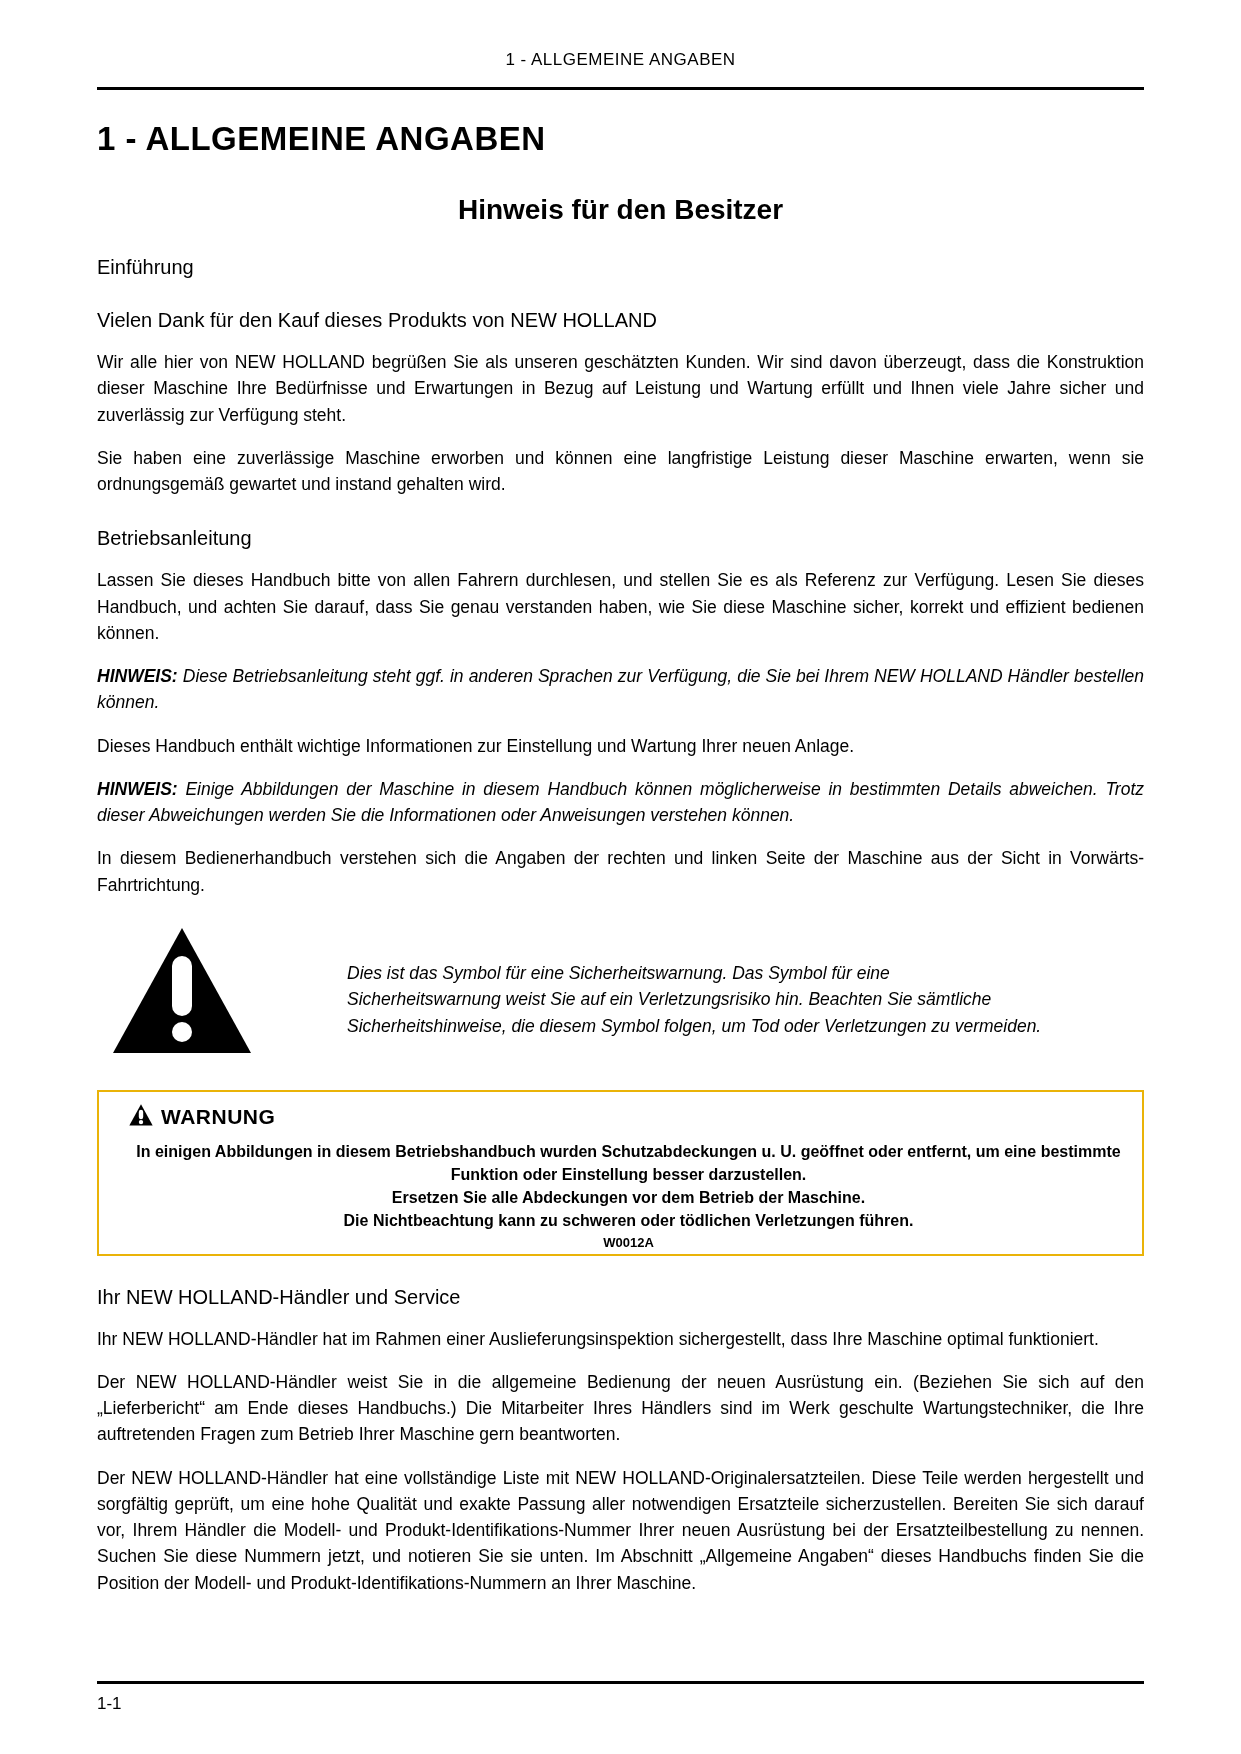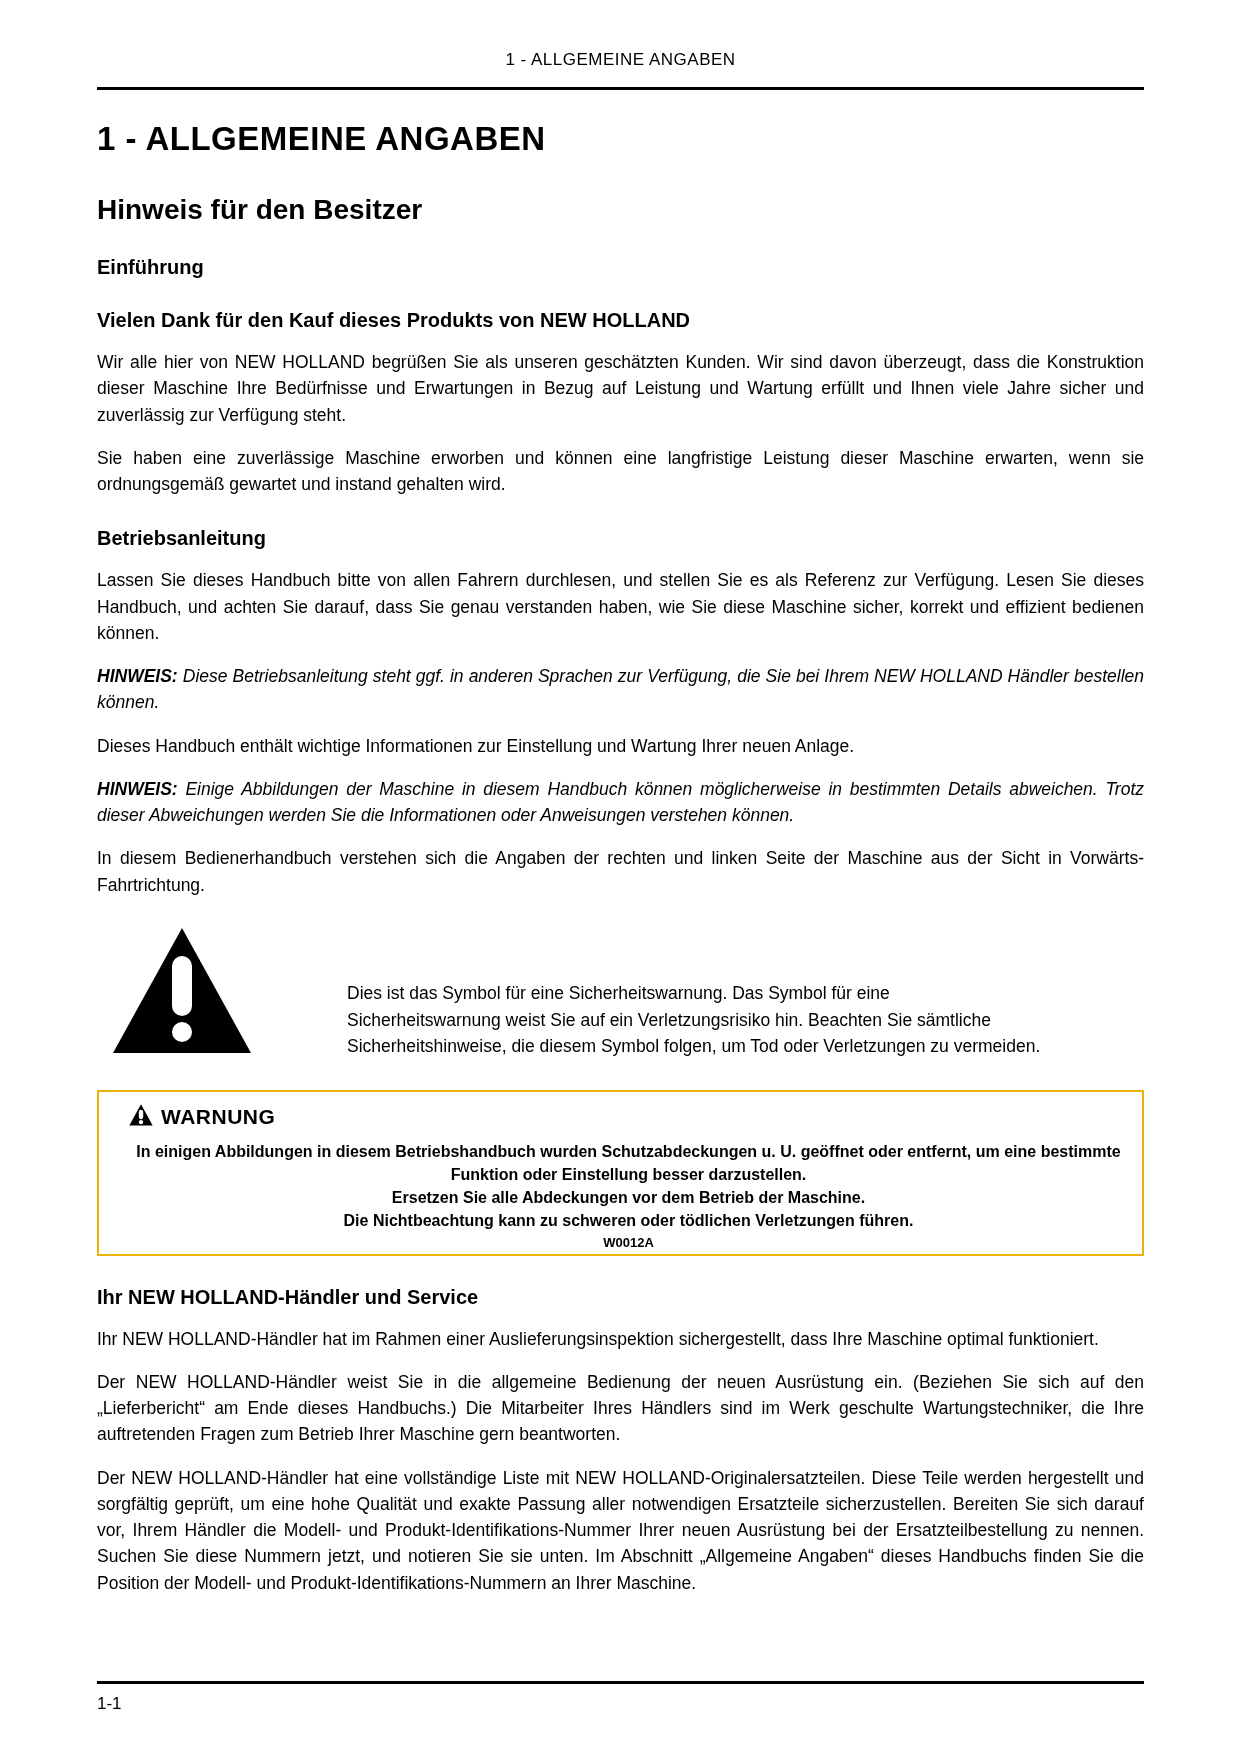--- a/index.html
+++ b/index.html
@@ -31,44 +31,46 @@
   h1.chapter-title {
     font-size: 33px;
     font-weight: bold;
     letter-spacing: 0.5px;
     margin-top: 30px;
   }
   h2.section-title {
     font-size: 28px;
     font-weight: bold;
     margin-top: 36px;
+    text-align: center;
   }
   h3.subheading {
     font-size: 20px;
-    font-weight: bold;
+    font-weight: normal;
     margin-top: 30px;
   }
   p.para {
     font-size: 17.5px;
     line-height: 1.5;
     text-align: justify;
     margin-top: 17px;
   }
   p.note {
     font-style: italic;
   }
   p.note .note-label {
     font-weight: bold;
     font-style: italic;
   }
   .safety-alert-row {
     display: flex;
-    align-items: flex-end;
+    align-items: center;
     margin-top: 28px;
     padding-left: 14px;
+    font-style: italic;
   }
   .safety-alert-row .alert-text {
     font-size: 17.5px;
     line-height: 1.52;
     margin-left: 94px;
     margin-top: 14px;
     width: 700px;
     text-align: left;
   }
   .warning-box {

